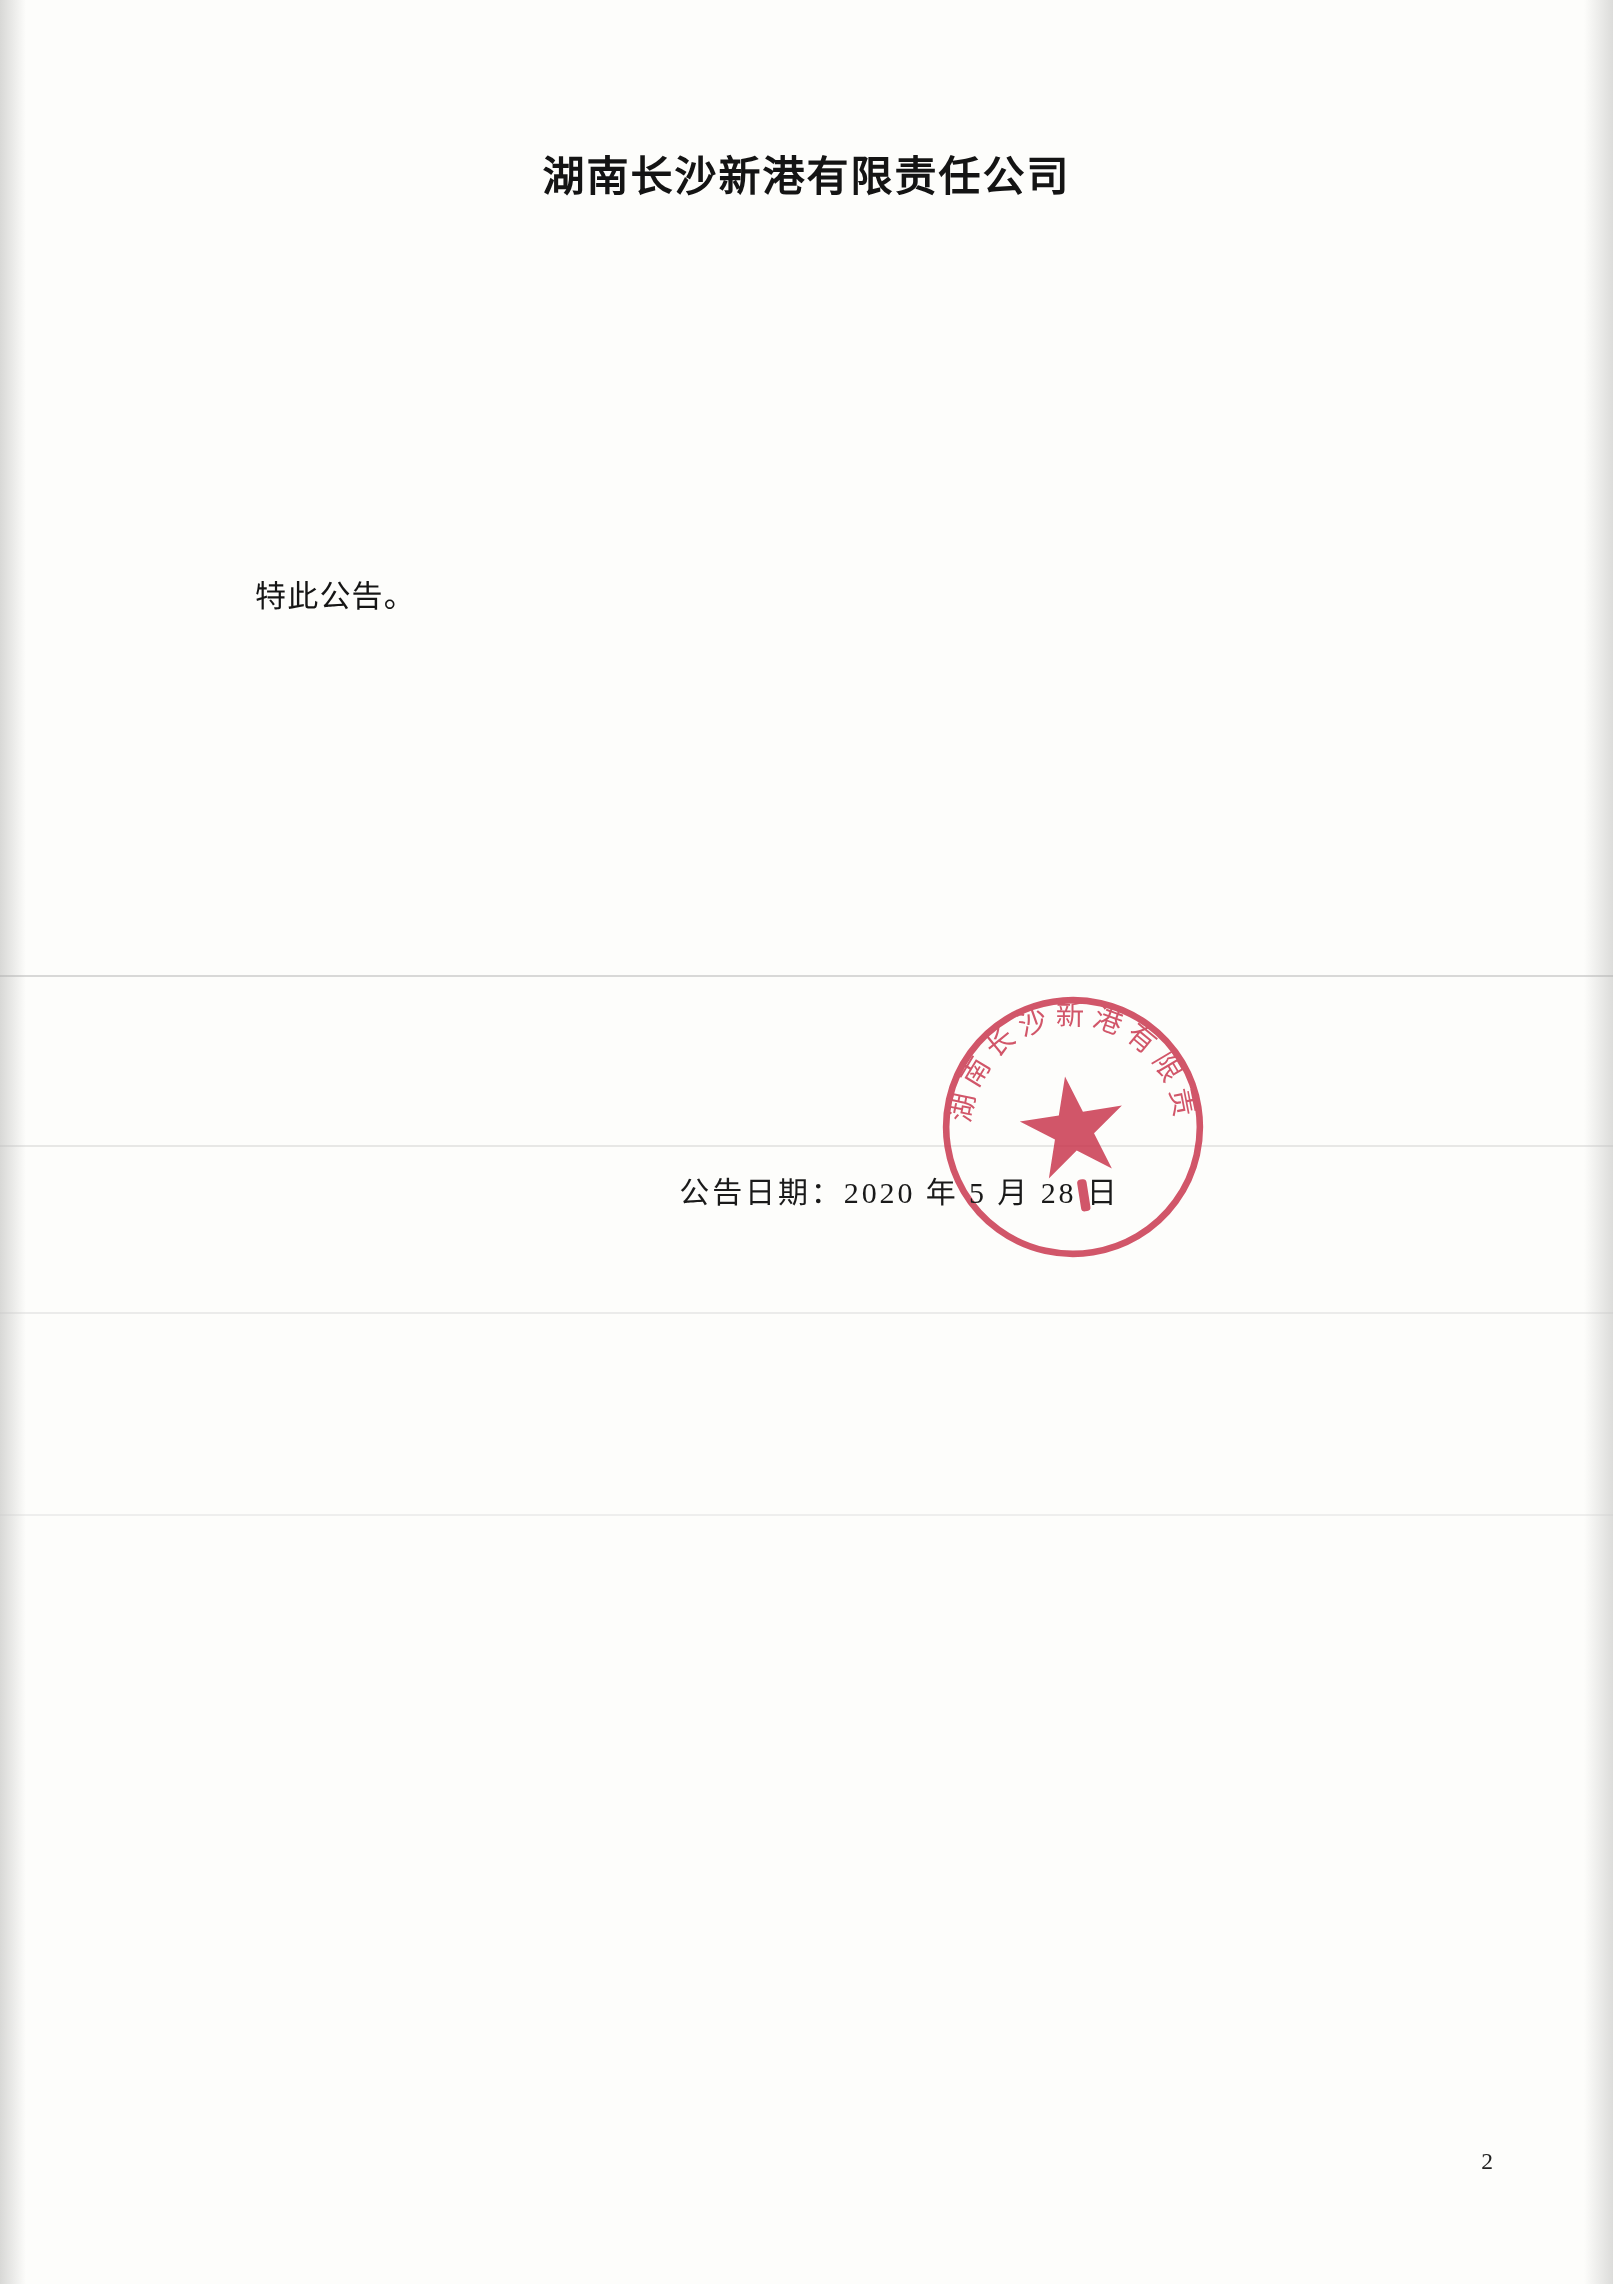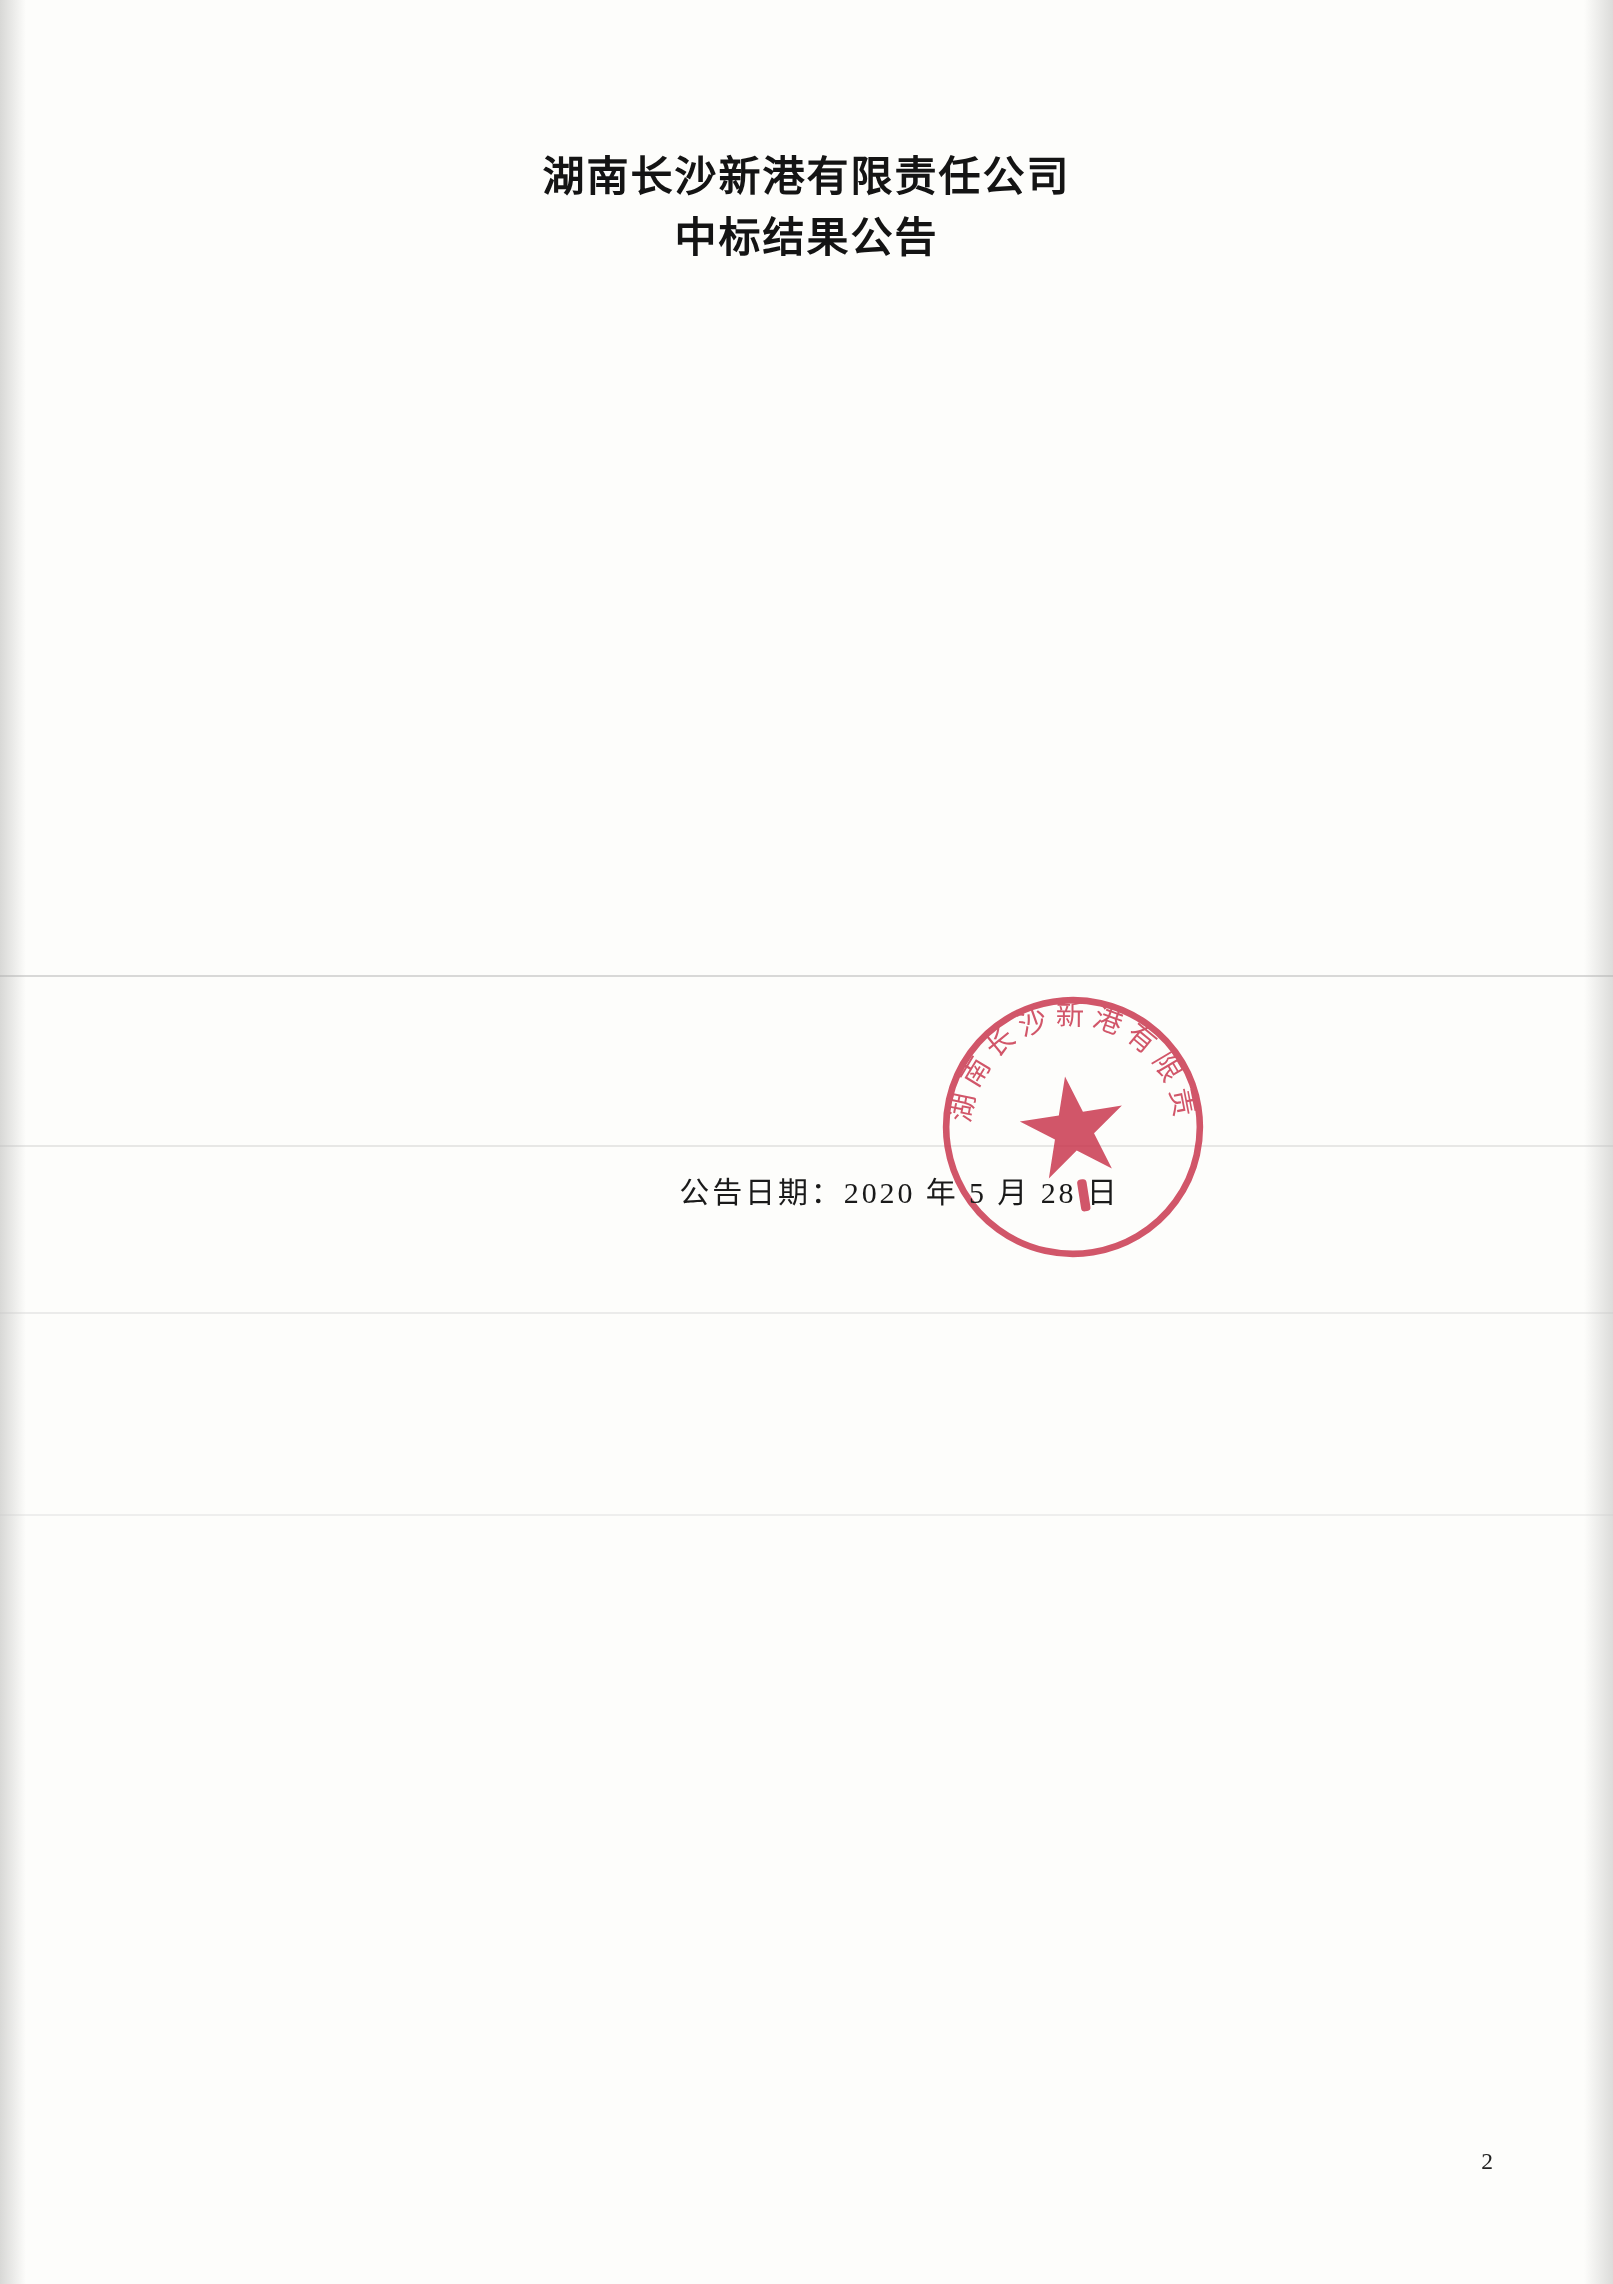--- a/index.html
+++ b/index.html
@@ -127,24 +127,24 @@
 
   <div class="scan-edge-left"></div>
   <div class="scan-edge-right"></div>
   <div class="scan-fold f1"></div>
   <div class="scan-fold f2"></div>
   <div class="scan-fold f3"></div>
   <div class="scan-fold f4"></div>
 
   <div class="title-block">
     <div class="title-line">湖南长沙新港有限责任公司</div>
-    <div class="title-line">中标结果公告</div>
   </div>
 
   <div class="body-block">
+    <p class="para second">特此公告。</p>
   </div>
 
   <div class="seal">
     <svg viewBox="0 0 300 300" xmlns="http://www.w3.org/2000/svg">
       <defs>
         <path id="sealArc" d="M 150,150 m -112,0 a 112,112 0 1,1 224,0" fill="none"></path>
         <path id="sealArcText" d="M 42,150 a 108,108 0 1,1 216,0" fill="none"></path>
       </defs>
       <circle cx="150" cy="150" r="134" fill="none" stroke="#c8324a" stroke-width="7"></circle>
       <text font-family="'Liberation Serif', serif" font-size="30" fill="#c8324a" letter-spacing="7">

